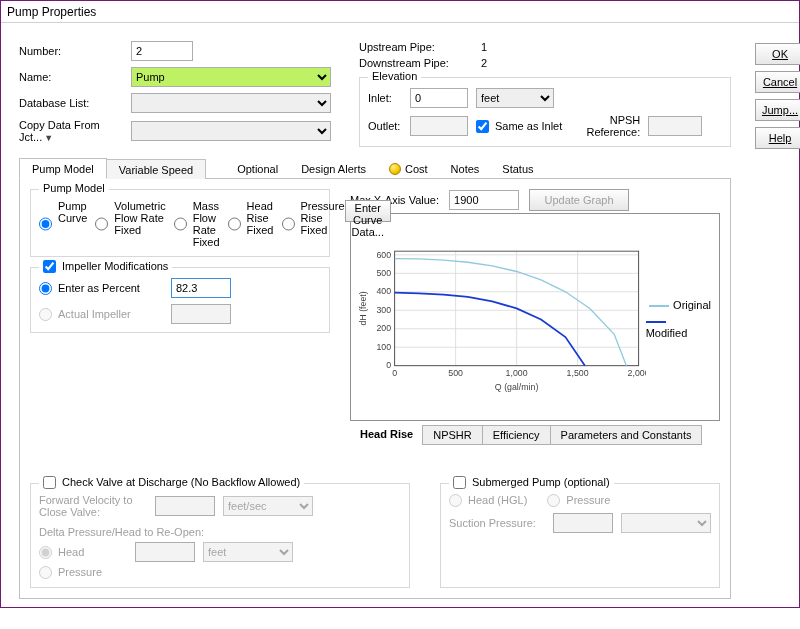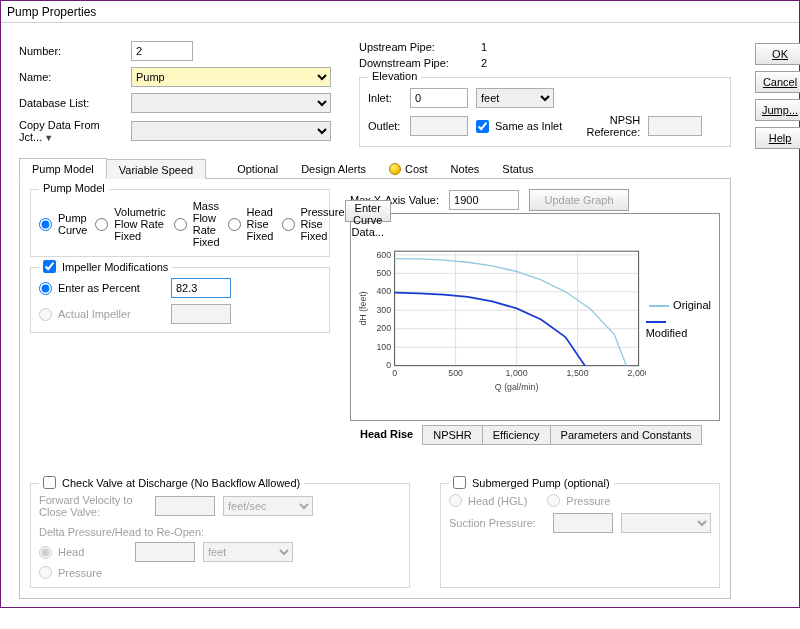--- a/index.html
+++ b/index.html
@@ -9,32 +9,32 @@
   .content { flex: 1; display: flex; padding: 8px 10px 8px 18px; }
   .main { flex: 1; display: flex; flex-direction: column; }
   .btncol { width: 78px; margin-left: 24px; display: flex; flex-direction: column; gap: 6px; padding-top: 2px; text-decoration: underline; }
   .btn { background: linear-gradient(#fefefe, #e7e7e7); border: 1px solid #a0a0a0; height: 22px; font: 11px "Segoe UI", sans-serif; cursor: pointer; }
   .row { display: flex; align-items: center; gap: 4px; }
   .lbl { width: 108px; }
   .txt { border: 1px solid #adadad; background: #fff; height: 20px; padding: 1px 4px; font: 11px "Segoe UI", sans-serif; }
   .txt.small { width: 62px; }
   .txt.med { width: 60px; }
   .sel { border: 1px solid #adadad; background: #efefef; height: 20px; font: 11px "Segoe UI", sans-serif; }
-  .sel-white { background: #fef9c3; }
+  .sel-white { background: #bef264; }
   .top { display: flex; }
   .topcol1 { width: 340px; display: flex; flex-direction: column; gap: 6px; }
   .topcol2 { flex: 1; display: flex; flex-direction: column; gap: 4px; }
   .fieldset { border: 1px solid #d8d8d8; position: relative; padding: 10px 8px 8px 8px; }
   .fieldset .legend { position: absolute; top: -8px; left: 8px; background: #fff; padding: 0 4px; font-size: 11px; }
   .tabs { display: flex; align-items: flex-end; margin-top: 10px; }
   .tab { padding: 4px 12px 3px; border: 1px solid #c0c0c0; border-bottom: none; background: #f4f4f4; margin-right: -1px; cursor: pointer; position: relative; top: 1px; font-size: 11px; }
   .tab.active { background: #fff; border-bottom: 1px solid #fff; z-index: 1; }
   .tab.plain { border: none; background: none; top: 0; cursor: pointer; }
   .tabpane { flex: 1; border: 1px solid #c0c0c0; padding: 10px; display: flex; flex-direction: column; gap: 8px; }
-  .radio, .check { display: inline-flex; align-items: center; gap: 6px; cursor: pointer; }
+  .radio, .check { display: inline-flex; gap: 6px; cursor: pointer; }
   .radio input, .check input { margin: 0; }
   .disabled { color: #a0a0a0; }
   .chart { flex: 1; border: 1px solid #909090; display: flex; padding: 8px 8px 4px 4px; }
   .chart-legend { width: 80px; display: flex; flex-direction: column; justify-content: center; gap: 4px; font-size: 11px; align-items: flex-end; }
   .chart-legend .swatch { display: inline-block; width: 20px; height: 2px; margin-right: 4px; vertical-align: middle; }
   .subtabs { display: flex; margin-top: 4px; }
   .subtab { padding: 3px 10px; border: 1px solid #b0b0b0; background: #efefef; margin-right: -1px; font-size: 11px; cursor: pointer; }
   .subtab.active { background: #fff; border: none; font-weight: bold; }
   .yellow-ball { display:inline-block; width:12px; height:12px; border-radius:50%; background: radial-gradient(circle at 35% 30%, #fff37a 0%, #f4c400 60%, #c59a00 100%); margin-right:4px; vertical-align:-2px; border:1px solid #b08000;}
   .chevy { font-size:9px; color:#444; margin-left:2px;}

